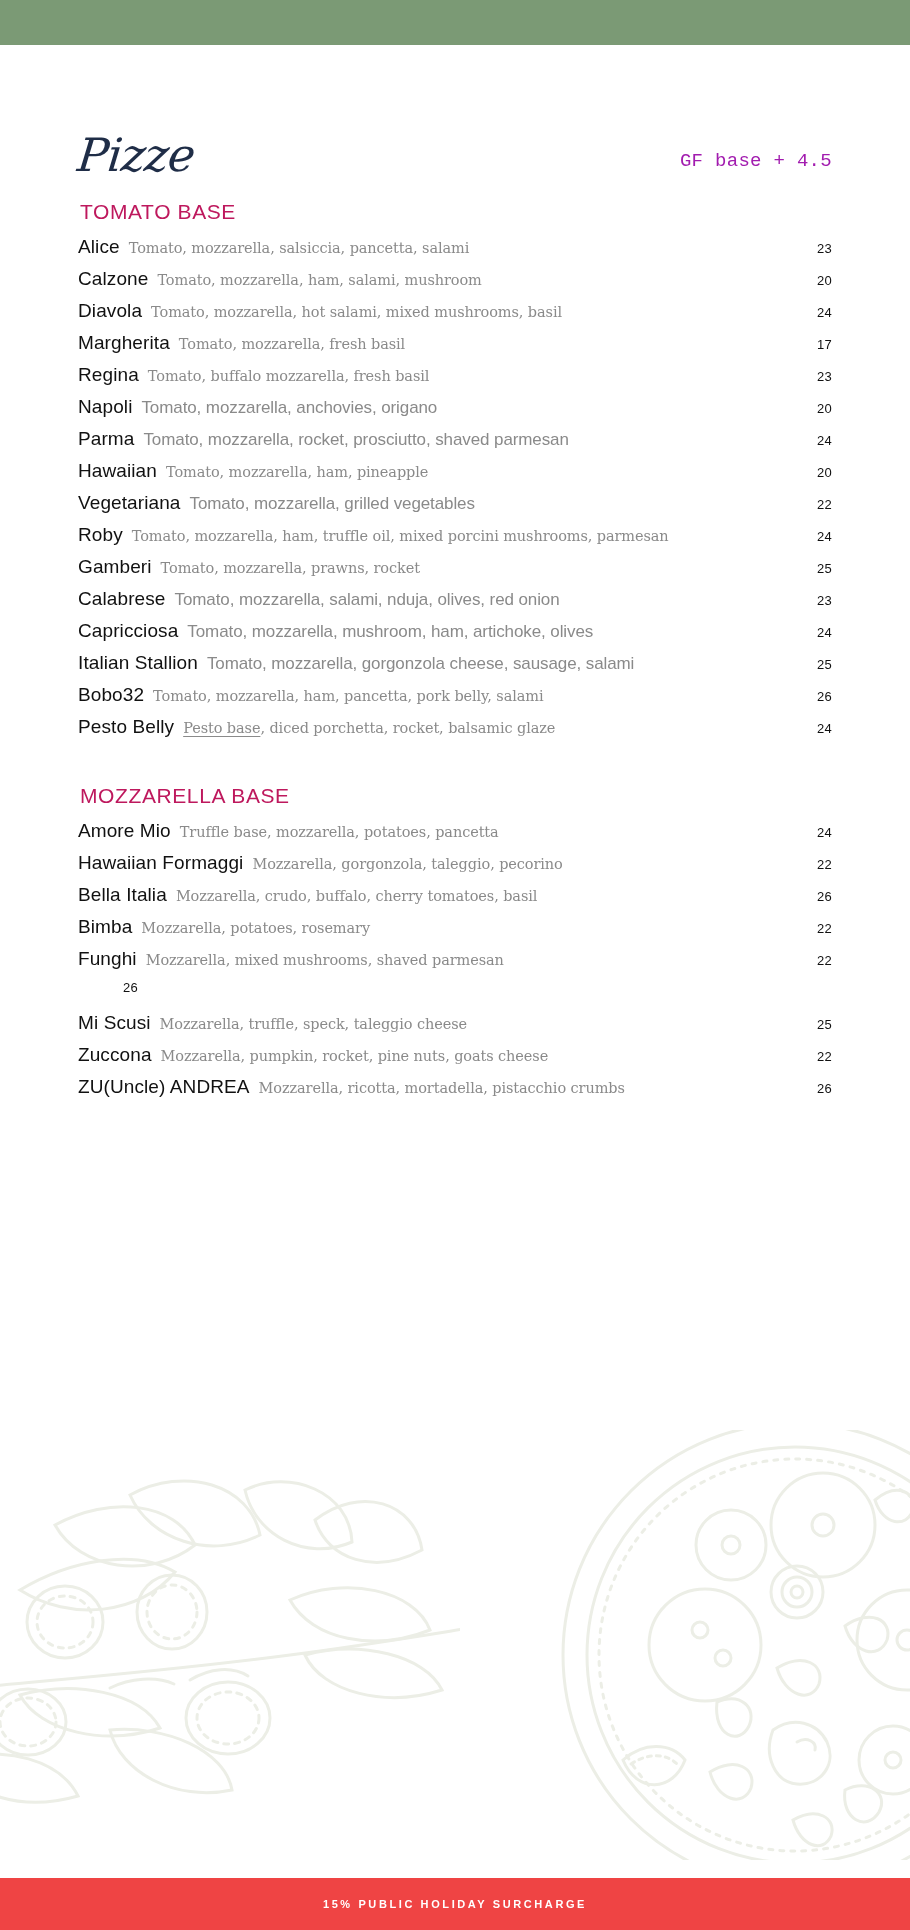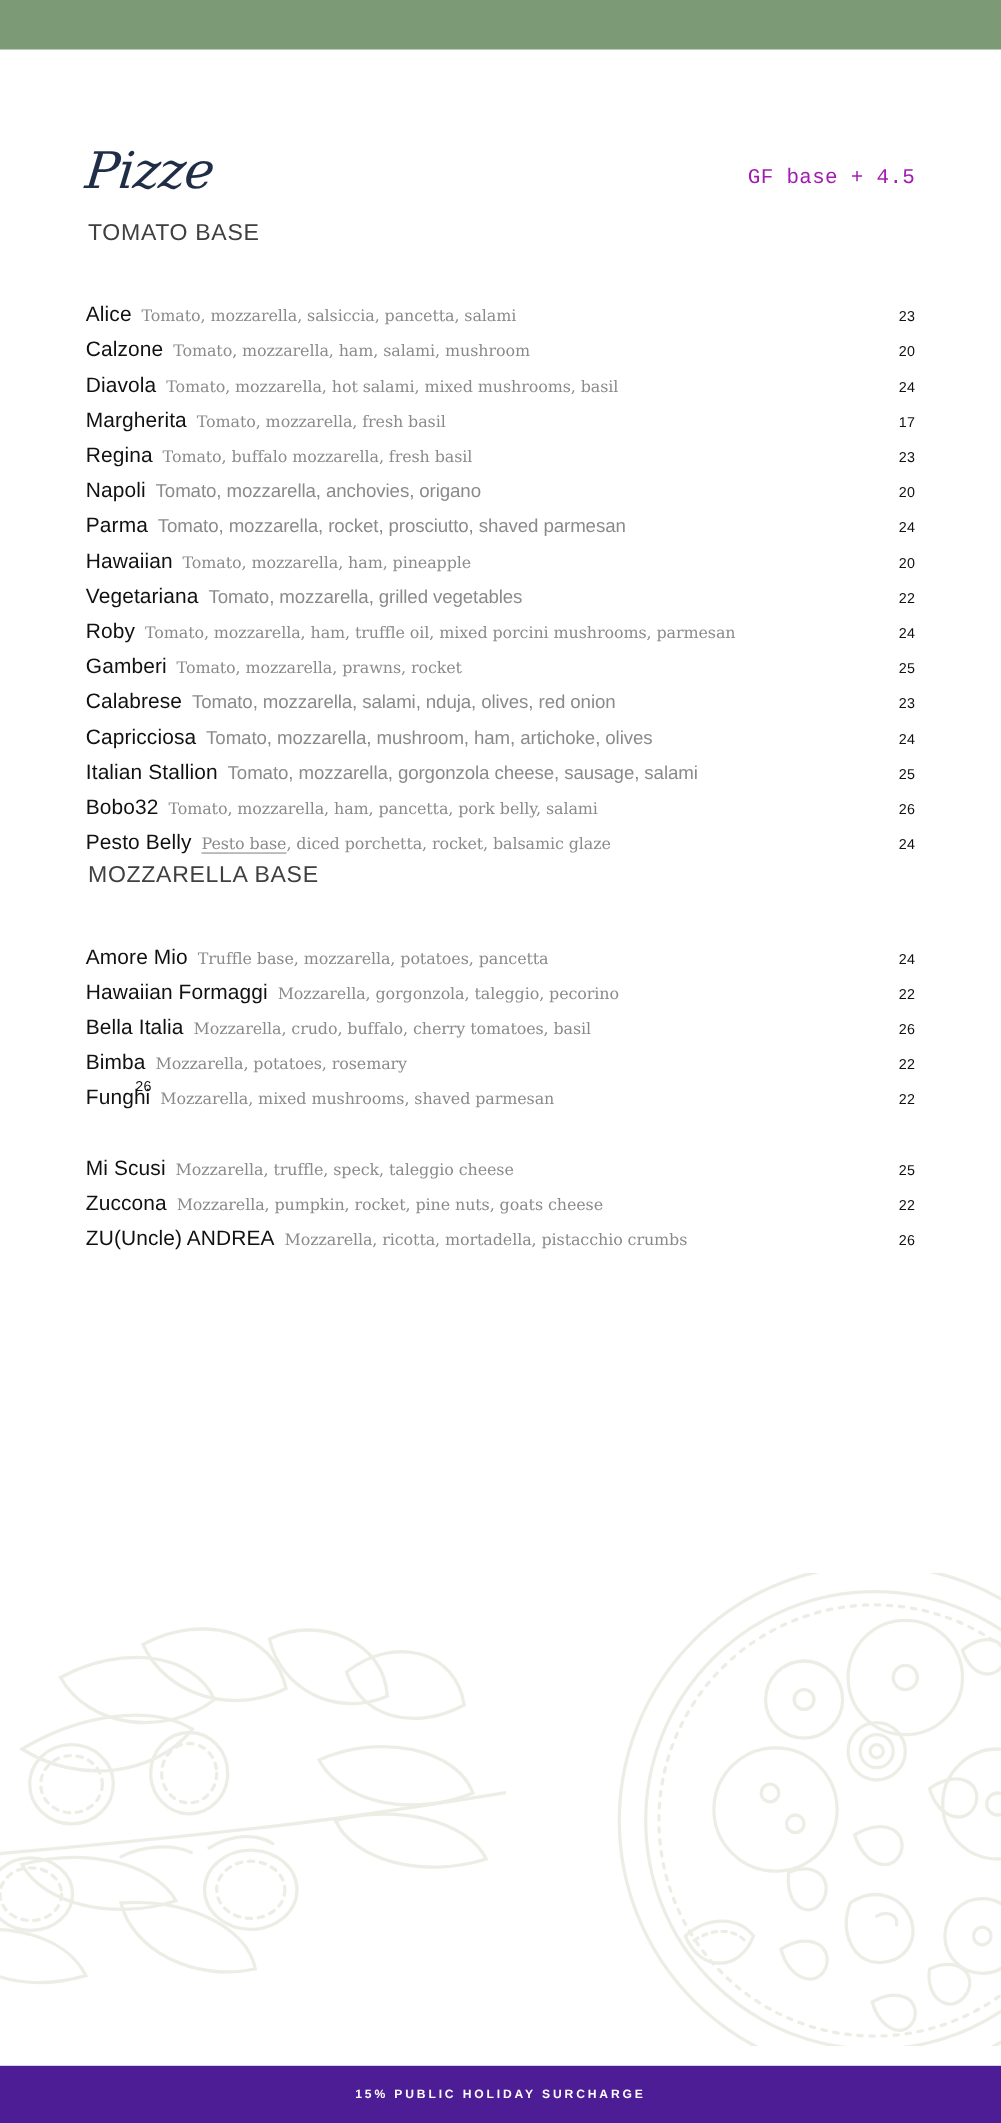--- a/index.html
+++ b/index.html
@@ -24,21 +24,21 @@
     height: 45px;
     background: #7b9a75;
   }
 
   
   .bottom-band {
     position: absolute;
     bottom: 0; left: 0;
     width: 910px;
     height: 52px;
-    background: #4c1d95;
+    background: #ef4444;
     display: flex;
     align-items: center;
     justify-content: center;
   }
   .bottom-band-text {
     color: #ffffff;
     font-size: 11px;
     letter-spacing: 2.6px;
     font-weight: 700;
     font-family: "Liberation Sans", sans-serif;
@@ -105,37 +105,36 @@
     padding: 0 78px 0 78px;
     margin-top: 22px;
   }
 
   .section + .section { margin-top: 36px; }
 
   .section-title {
     font-family: "Liberation Sans", sans-serif;
     font-size: 21px;
     font-weight: 400;
-    color: #404040;
+    color: #be185d;
     letter-spacing: 0.6px;
     margin: 0 0 12px 2px;
   }
 
   .item-row {
     display: flex;
     align-items: baseline;
     height: 32px;
   }
   .item-main {
     flex: 1 1 auto;
     display: flex;
     align-items: baseline;
     min-width: 0;
     white-space: nowrap;
-    margin-top: 40px;
   }
   .item-name {
     font-family: "Liberation Sans", sans-serif;
     font-size: 19px;
     font-weight: 400;
     color: #111111;
     letter-spacing: 0.1px;
   }
   .item-desc {
     font-family: "DejaVu Serif", serif;

